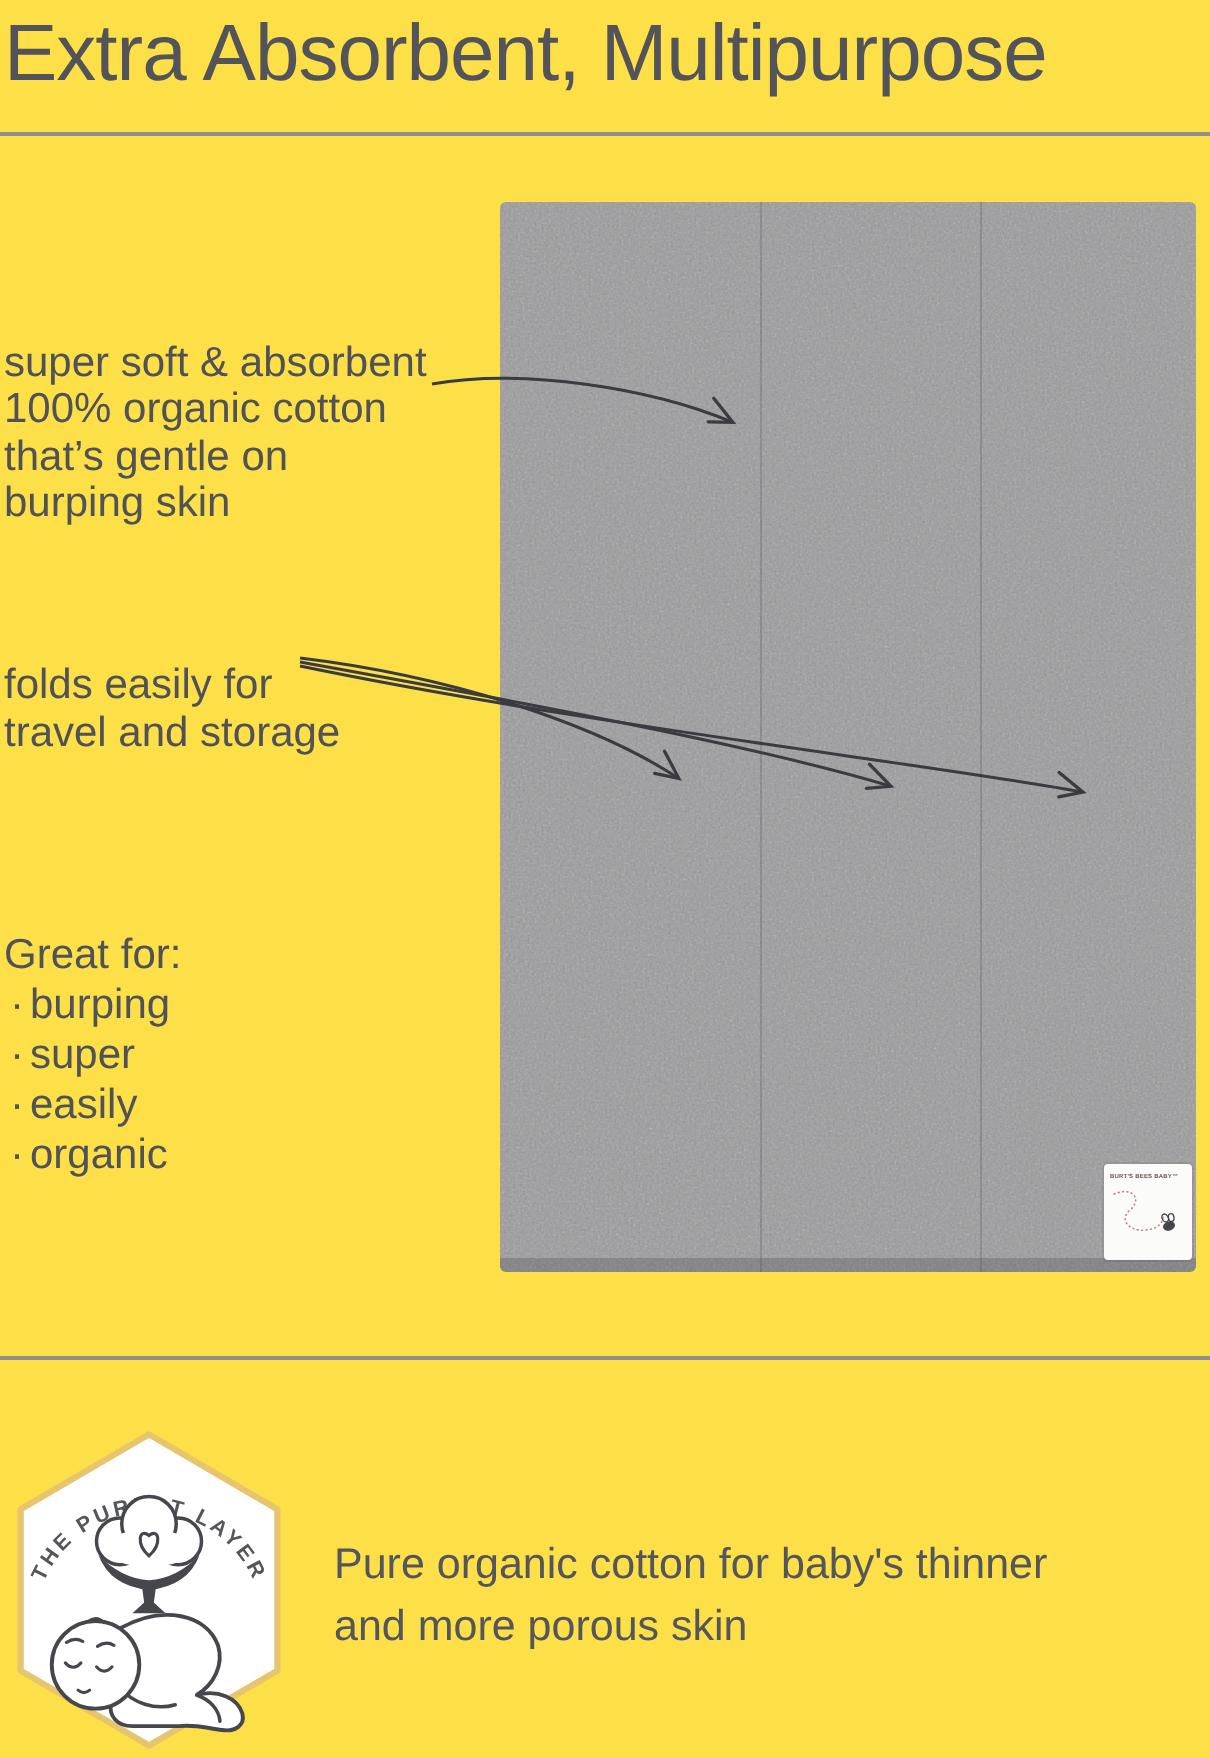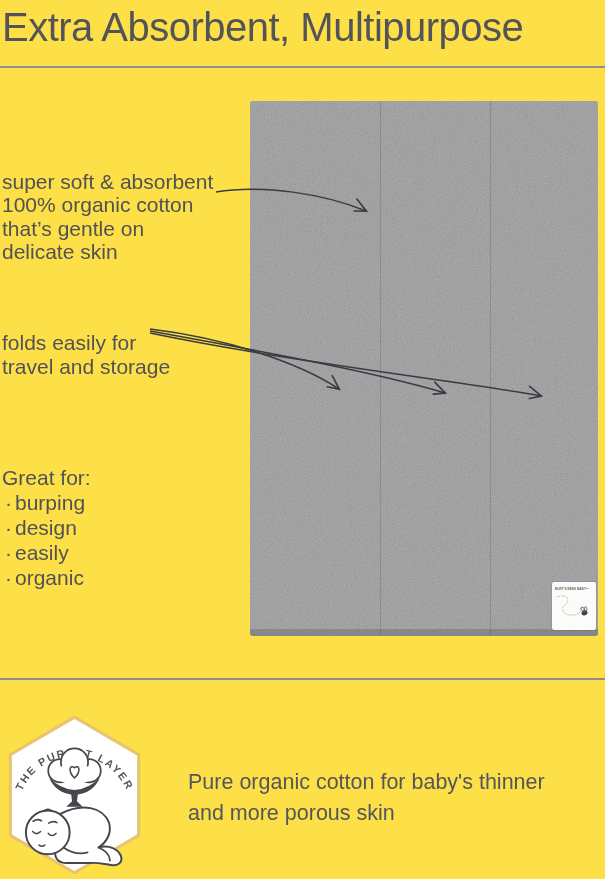--- a/index.html
+++ b/index.html
@@ -39,21 +39,21 @@
   .callout{position:absolute;left:2px;font-size:21px;color:#515257;margin-top:13px;}
   .callout-absorbent{top:157px;line-height:23.4px;}
   .callout-trifold{top:318px;line-height:24px;}
   .callout-greatfor{top:452px;line-height:25px;}
   .gf-item .bullet{display:inline-block;width:13px;text-align:center;}
 
   .arrows{position:absolute;left:0;top:0;pointer-events:none;}
 
   .badge{position:absolute;left:4px;top:711px;}
 
-  .footer-text{position:absolute;left:188px;top:767px;font-size:21.5px;line-height:30.5px;color:#55565b;}
+  .footer-text{position:absolute;left:167px;top:767px;font-size:21.5px;line-height:30.5px;color:#55565b;}
 </style>
 </head>
 <body>
 
 <div class="page">
 
   <h1 class="page-title">Extra Absorbent, Multipurpose</h1>
   <div class="divider divider-top"></div>
 
   <div class="fabric">
@@ -90,32 +90,32 @@
     <path d="M 216 192 C 262 184 325 194 366 211" fill="none" stroke="#3a3b40" stroke-width="1.5" marker-end="url(#ah)"></path>
     <path d="M 150 329 C 225 338 298 362 339 389" fill="none" stroke="#3a3b40" stroke-width="1.5" marker-end="url(#ah)"></path>
     <path d="M 150 331 C 255 350 375 372 445 393" fill="none" stroke="#3a3b40" stroke-width="1.5" marker-end="url(#ah)"></path>
     <path d="M 150 333 C 290 362 465 382 541 396" fill="none" stroke="#3a3b40" stroke-width="1.5" marker-end="url(#ah)"></path>
   </svg>
 
   <div class="callout callout-absorbent">
     <div>super soft &amp; absorbent</div>
     <div>100% organic cotton</div>
     <div>that’s gentle on</div>
-    <div>delicate skin</div>
+    <div>burping skin</div>
   </div>
 
   <div class="callout callout-trifold">
     <div>folds easily for</div>
     <div>travel and storage</div>
   </div>
 
   <div class="callout callout-greatfor">
     <div>Great for:</div>
     <div class="gf-item"><span class="bullet">·</span><span>burping</span></div>
-    <div class="gf-item"><span class="bullet">·</span><span>design</span></div>
+    <div class="gf-item"><span class="bullet">·</span><span>super</span></div>
     <div class="gf-item"><span class="bullet">·</span><span>easily</span></div>
     <div class="gf-item"><span class="bullet">·</span><span>organic</span></div>
   </div>
 
   <div class="divider divider-bottom"></div>
 
   <svg class="badge" width="141" height="167" viewBox="0 0 145 168">
     <defs>
       <path id="arcText" d="M 16.5 86 A 58.5 58.5 0 0 1 128.5 86" fill="none"></path>
     </defs>

